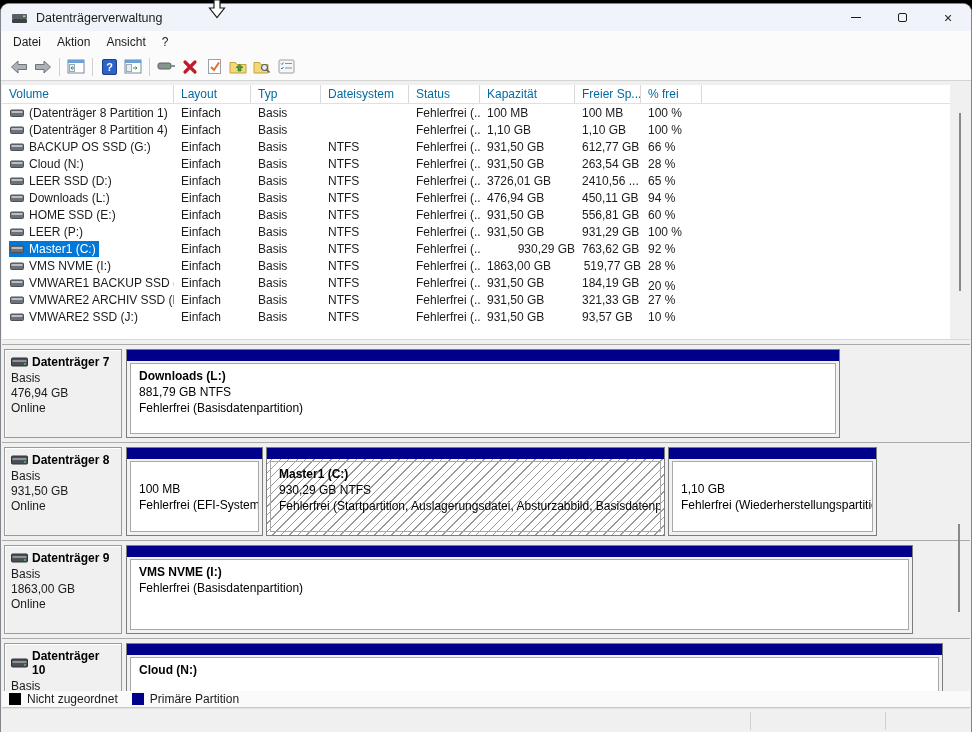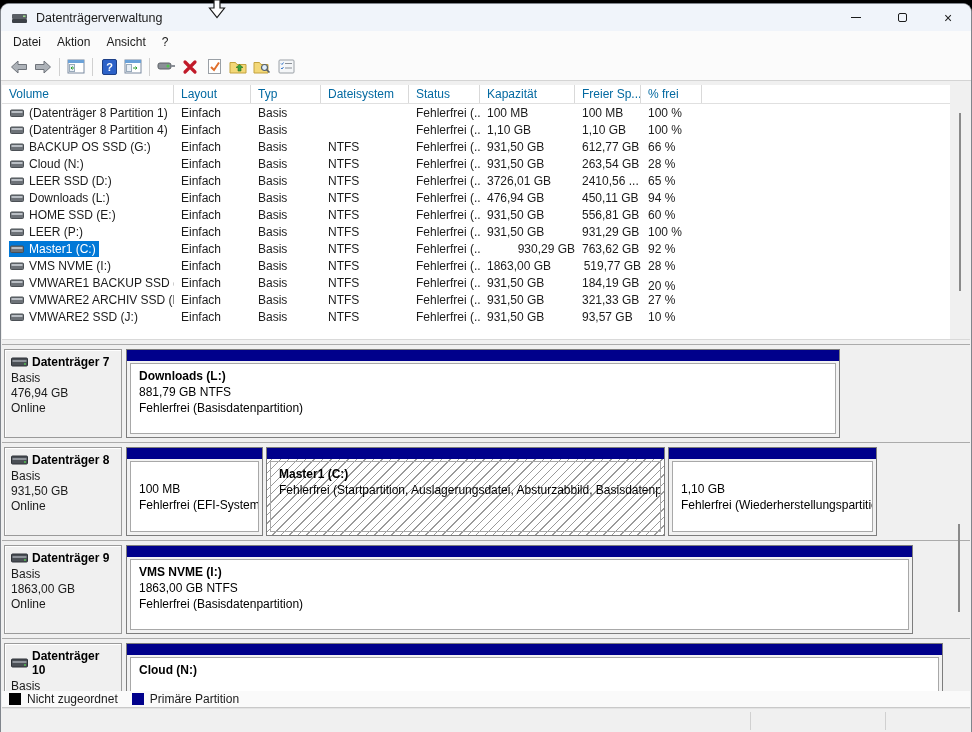--- a/index.html
+++ b/index.html
@@ -458,20 +458,21 @@
             <div class="part-bar" style="background: rgb(0, 0, 139);"></div>
             <div class="part-inner center">
               <div class="p-line">100 MB</div>
               <div class="p-line">Fehlerfrei (EFI-Systemp</div>
             </div>
           </div>
           <div class="part-box hatched" style="width: 399px;">
             <div class="part-bar" style="background: rgb(0, 0, 139);"></div>
             <div class="part-inner">
               <div class="p-label">Master1  (C:)</div>
+              <div class="p-line">930,29 GB NTFS</div>
               <div class="p-line">Fehlerfrei (Startpartition, Auslagerungsdatei, Absturzabbild, Basisdatenpar</div>
             </div>
           </div>
           <div class="part-box" style="width: 209px;">
             <div class="part-bar" style="background: rgb(0, 0, 139);"></div>
             <div class="part-inner center">
               <div class="p-line">1,10 GB</div>
               <div class="p-line">Fehlerfrei (Wiederherstellungspartitio</div>
             </div>
           </div>
@@ -489,21 +490,20 @@
           </div>
           <div class="dl-line">Basis</div>
           <div class="dl-line">1863,00 GB</div>
           <div class="dl-line">Online</div>
         </div>
         <div class="parts">
           <div class="part-box" style="width: 787px;">
             <div class="part-bar" style="background: rgb(0, 0, 139);"></div>
             <div class="part-inner">
               <div class="p-label">VMS NVME  (I:)</div>
-              <div class="p-line">1863,00 GB NTFS</div>
               <div class="p-line">Fehlerfrei (Basisdatenpartition)</div>
             </div>
           </div>
         </div>
       </div>
       <div class="disk-band">
         <div class="disk-label">
           <div class="dl-name">
             <svg class="dl-icon" width="17" height="10" viewBox="0 0 17 10">
               <rect x="0.5" y="1" width="16" height="8" rx="1" fill="#4a4f55" stroke="#2e3338"></rect>

